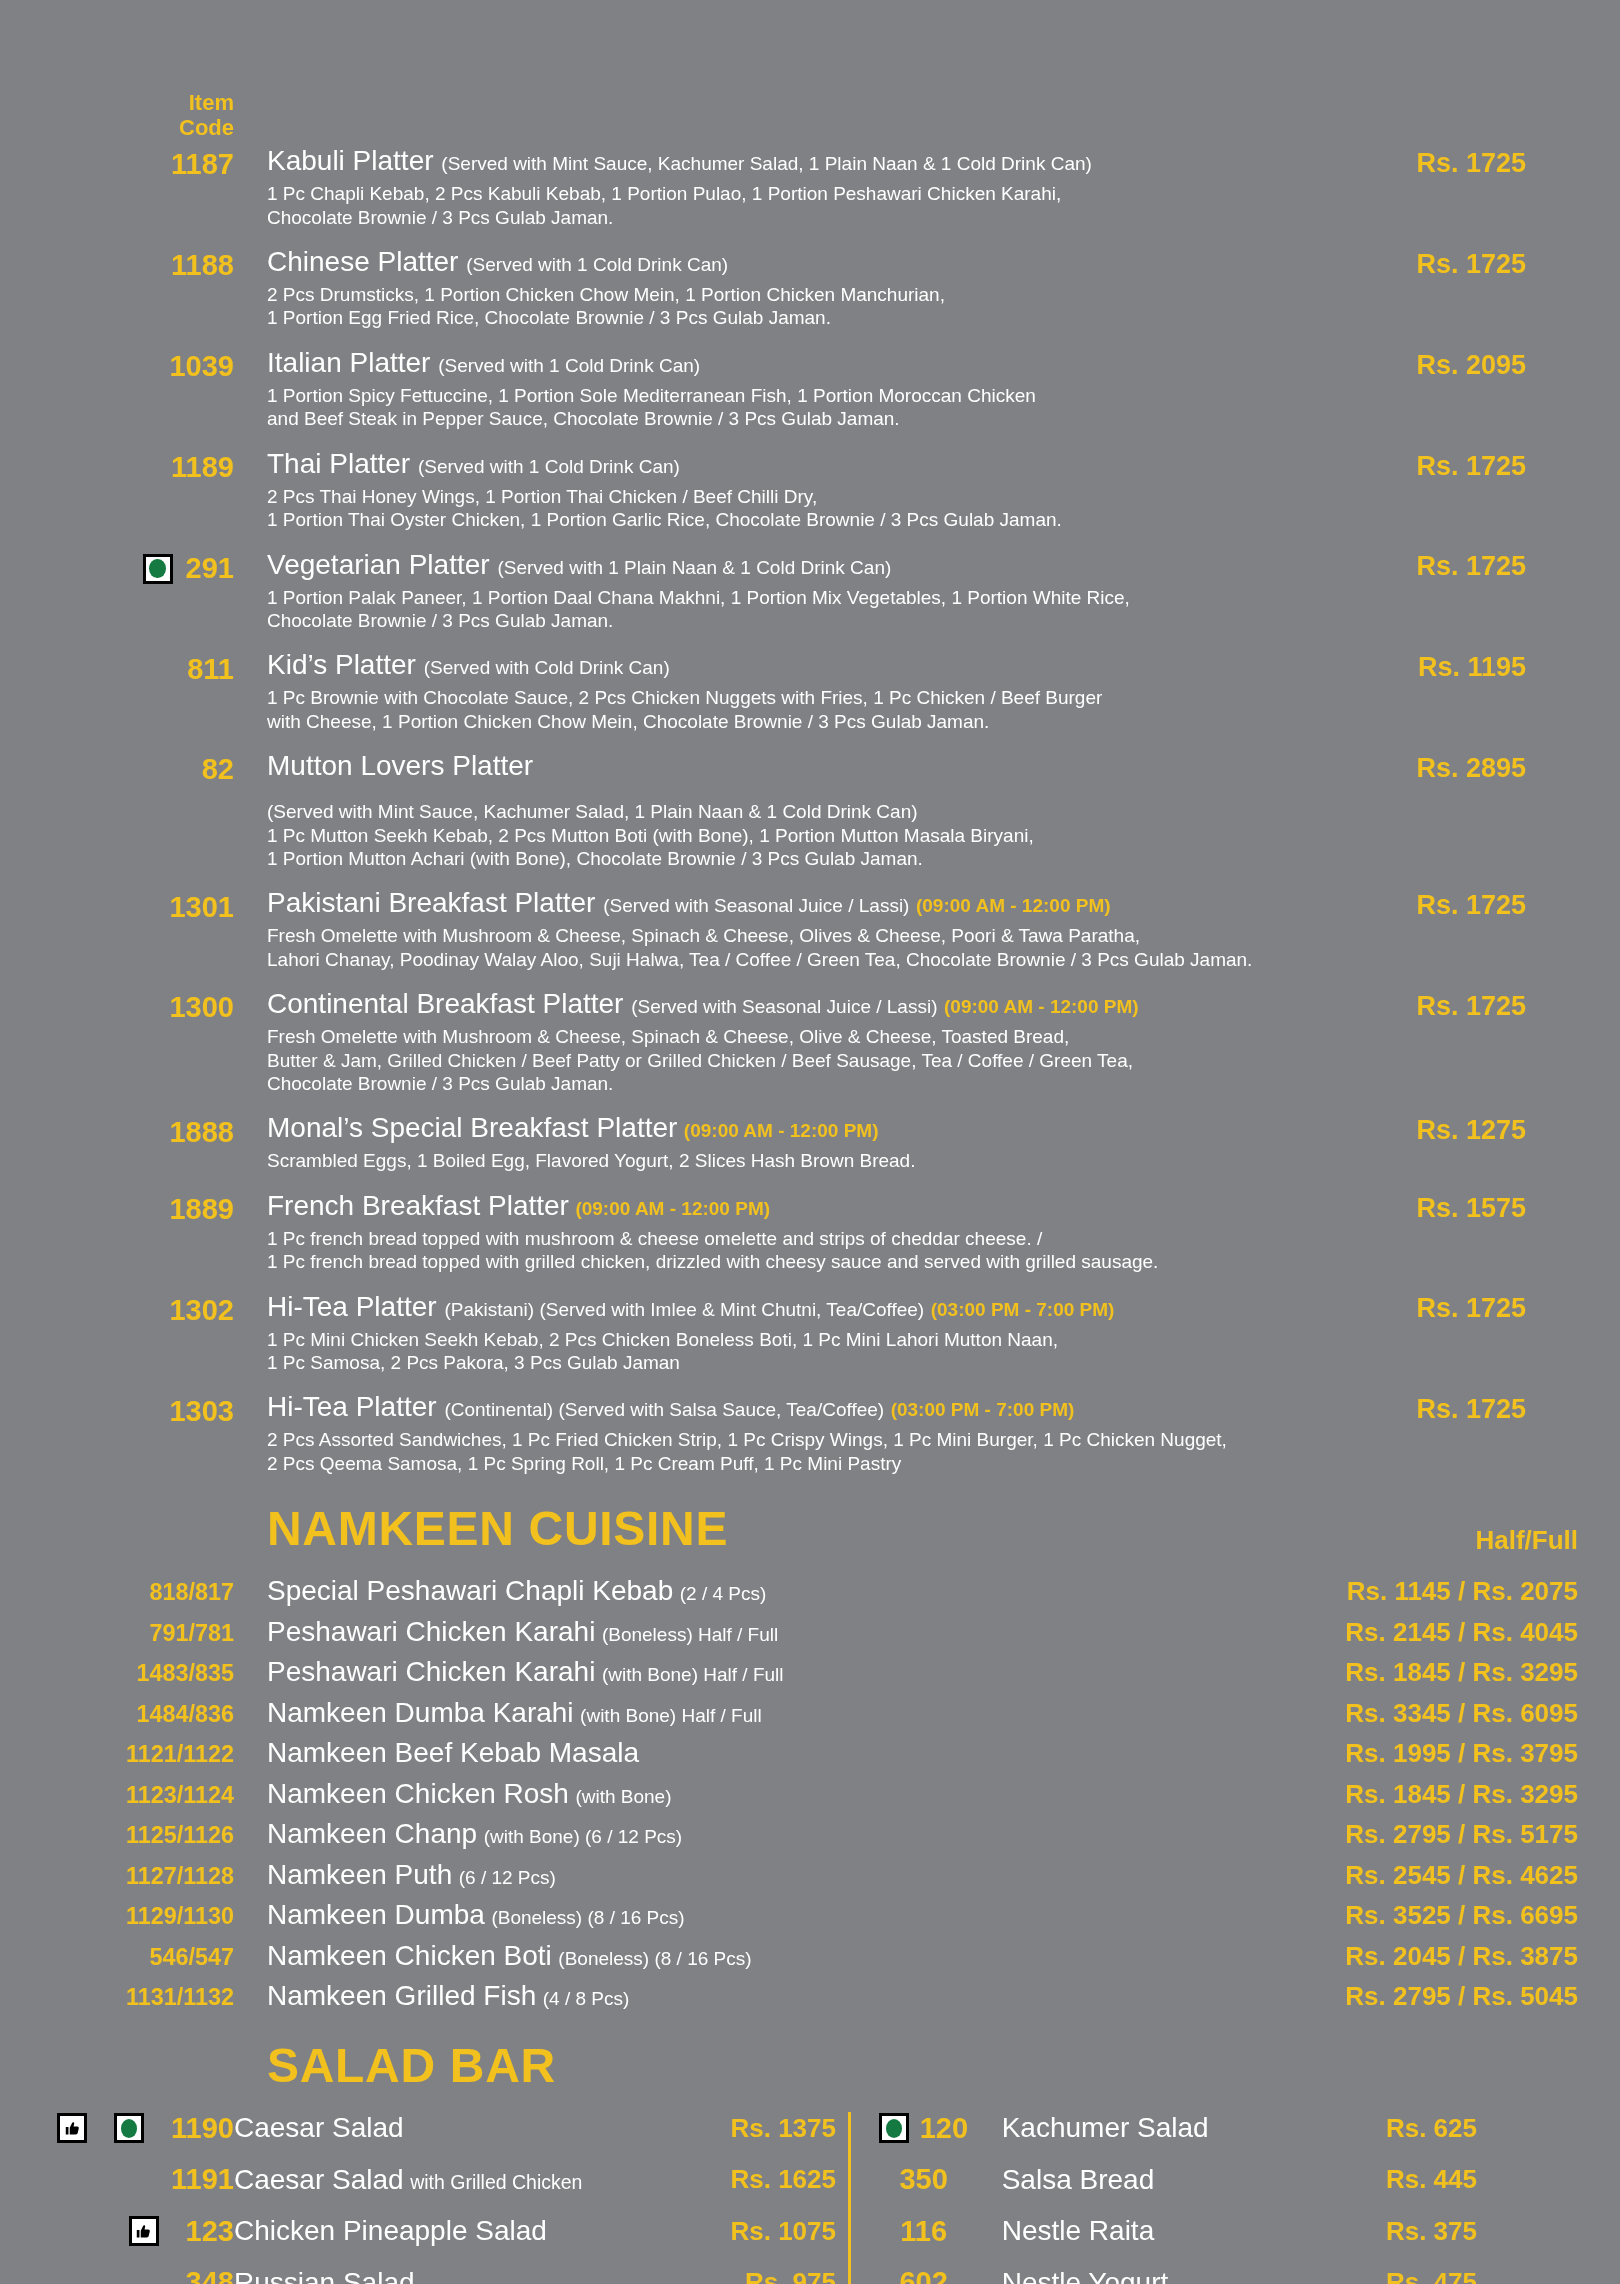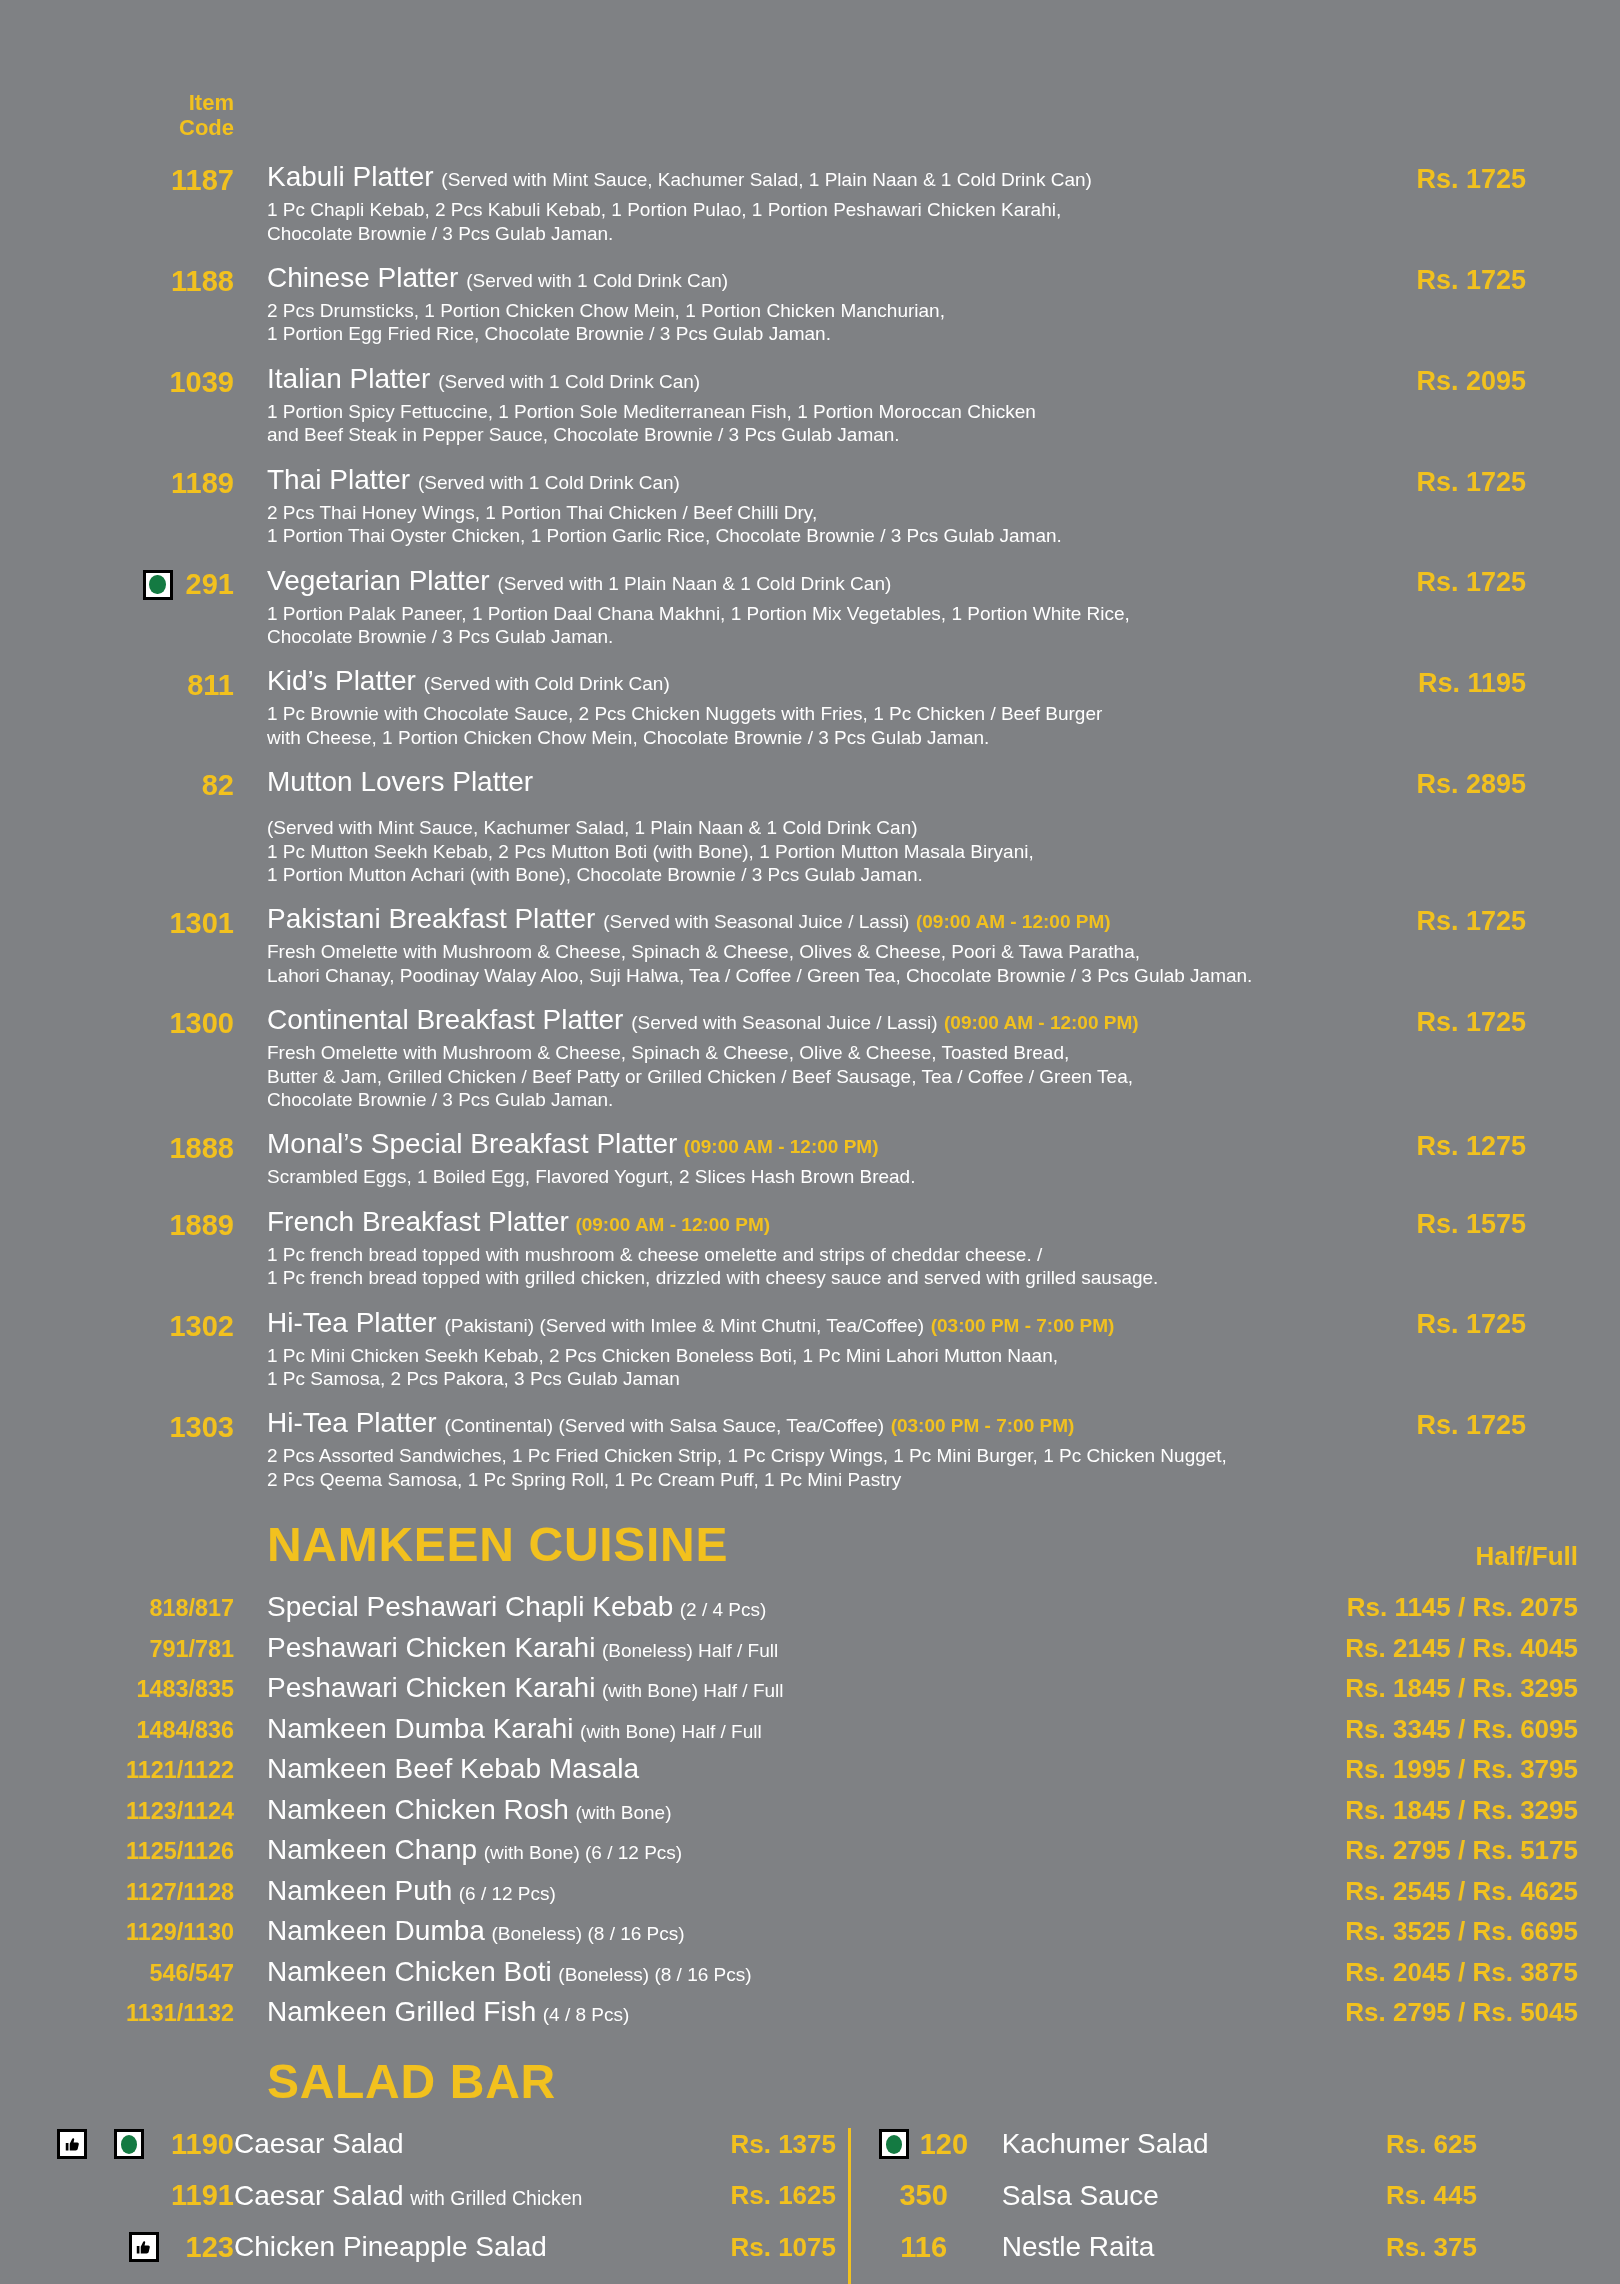--- a/index.html
+++ b/index.html
@@ -4,21 +4,21 @@
 <style>
   html,body{margin:0;padding:0;background:#5c5e61;}
   .page{
     width:1620px;height:2284px;background:#7f8184;
     font-family:"Liberation Sans", sans-serif;
     position:relative;overflow:hidden;color:#fff;
   }
   .content{padding-top:91px;}
   
   .codehdr{margin-left:39px;width:195px;text-align:right;color:#f2c11e;
-    font-weight:700;font-size:22px;line-height:1.12;margin-bottom:21px;}
+    font-weight:700;font-size:22px;line-height:1.12;margin-bottom:5px;}
   
   .prow{display:flex;align-items:flex-start;margin:0 94px 17px 39px;}
   .cc{width:195px;flex:0 0 195px;display:flex;justify-content:flex-end;align-items:center;gap:13px;padding-top:5.2px;}
   .code{color:#f2c11e;font-weight:700;font-size:29px;line-height:1;}
   .pm{flex:1 1 auto;margin-left:33px;min-width:0;}
   .tl{line-height:31px;}
   .t{color:#ffffff;font-size:28px;font-weight:400;}
   .s{color:#ffffff;font-size:19px;margin-left:7.8px;}
   .tm{color:#f2c11e;font-size:19px;font-weight:700;margin-left:6.5px;}
   .d{color:#ffffff;font-size:19px;line-height:23.4px;}
@@ -343,21 +343,21 @@
               </span>
             <span class="code">120</span>
           </div>
           <div class="sname"><span>Kachumer Salad</span></div>
           <div class="sprice">Rs. 625</div>
         </div>
         <div class="srow">
           <div class="scc2">
               <span class="code">350</span>
             </div>
-          <div class="sname"><span>Salsa Sauce</span></div>
+          <div class="sname"><span>Salsa Bread</span></div>
           <div class="sprice">Rs. 445</div>
         </div>
         <div class="srow">
           <div class="scc2">
               <span class="code">116</span>
             </div>
           <div class="sname"><span>Nestle Raita</span></div>
           <div class="sprice">Rs. 375</div>
         </div>
         <div class="srow">

